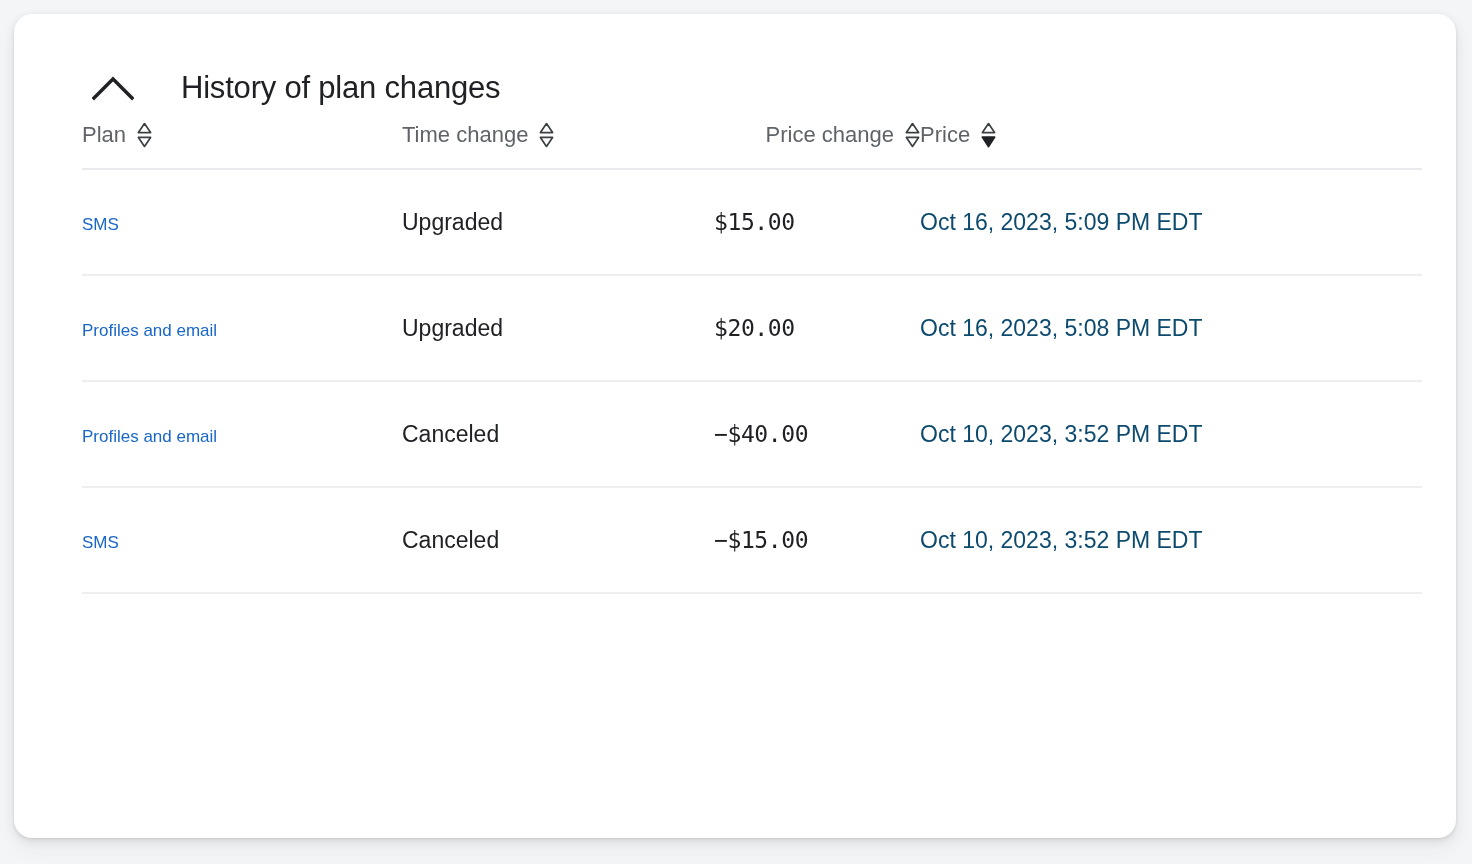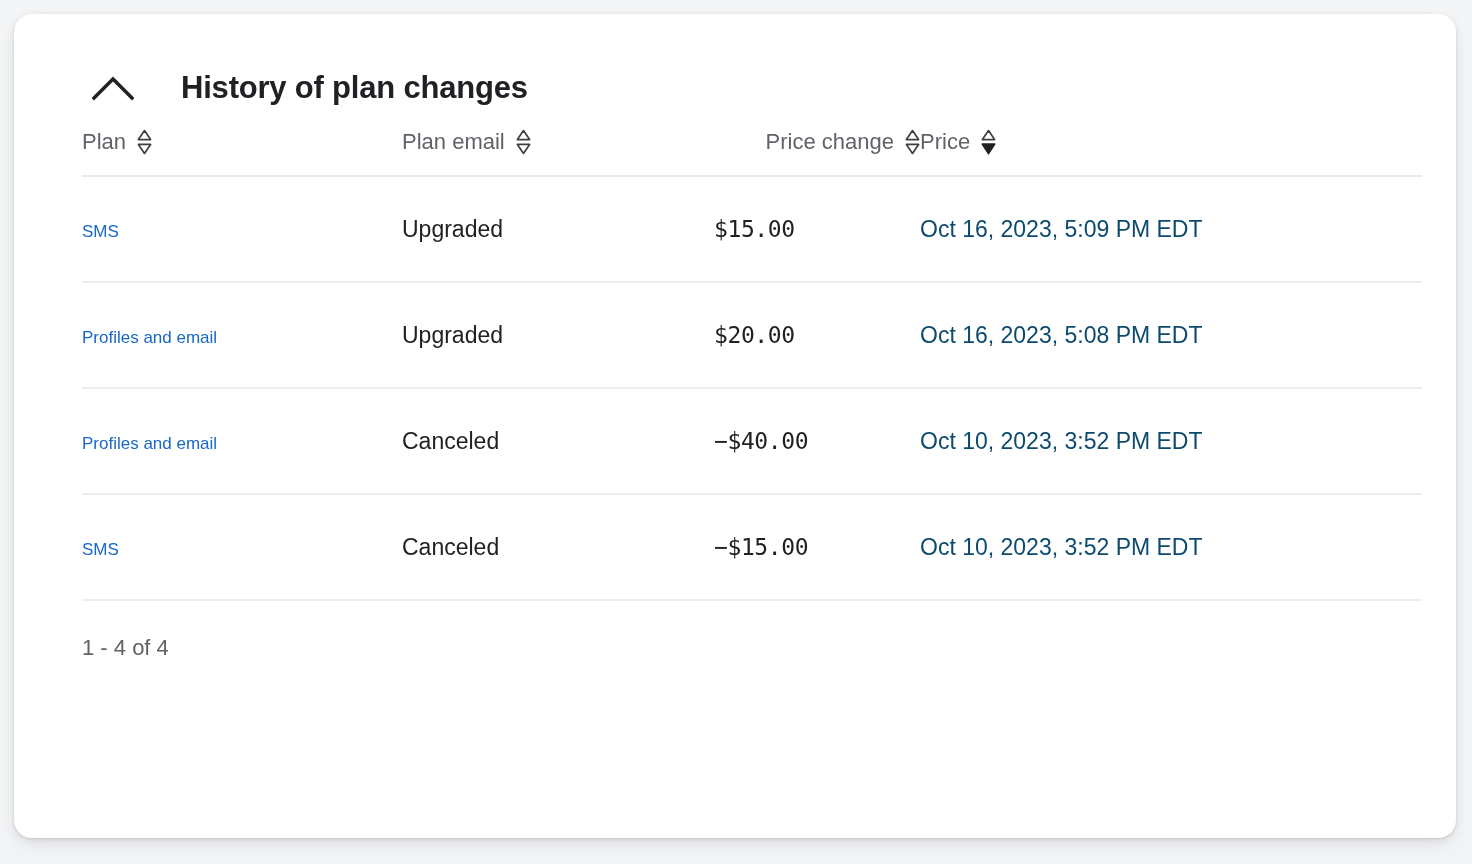--- a/index.html
+++ b/index.html
@@ -47,30 +47,30 @@
     background: none;
     border: none;
     padding: 0;
     cursor: pointer;
     flex: none;
   }
   .collapse-btn svg { display: block; }
   .card-title {
     margin: 0 0 0 46px;
     font-size: 31px;
-    font-weight: bold;
+    font-weight: normal;
     color: #202124;
     letter-spacing: -0.2px;
     white-space: nowrap;
   }
 
   
   .table-wrap {
     padding: 0 64px 0 68px;
-    margin-top: 29px;
+    margin-top: 22px;
   }
   table.history {
     width: 1340px;
     border-collapse: collapse;
     table-layout: fixed;
   }
   table.history th {
     text-align: left;
     font-weight: normal;
     font-size: 22px;
@@ -176,21 +176,21 @@
               <span class="sort-icon">
                 <svg width="15" height="26" viewBox="0 0 15 26" aria-hidden="true">
                   <path d="M7.5 1.6 L13.6 10.6 L1.4 10.6 Z" fill="none" stroke="#3c4043" stroke-width="1.7" stroke-linejoin="round"></path>
                   <path d="M7.5 24.4 L13.6 15.4 L1.4 15.4 Z" fill="none" stroke="#3c4043" stroke-width="1.7" stroke-linejoin="round"></path>
                 </svg>
               </span>
             </div>
           </th>
           <th>
             <div class="th-inner">
-              <span>Plan email</span>
+              <span>Time change</span>
               <span class="sort-icon">
                 <svg width="15" height="26" viewBox="0 0 15 26" aria-hidden="true">
                   <path d="M7.5 1.6 L13.6 10.6 L1.4 10.6 Z" fill="none" stroke="#3c4043" stroke-width="1.7" stroke-linejoin="round"></path>
                   <path d="M7.5 24.4 L13.6 15.4 L1.4 15.4 Z" fill="none" stroke="#3c4043" stroke-width="1.7" stroke-linejoin="round"></path>
                 </svg>
               </span>
             </div>
           </th>
           <th>
             <div class="th-inner right">
@@ -261,16 +261,15 @@
           <td>
             <span class="price">−$15.00</span>
           </td>
           <td>
             <span class="time">Oct 10, 2023, 3:52 PM EDT</span>
           </td>
         </tr>
       </tbody>
     </table>
 
-    <div class="pagination">1 - 4 of 4</div>
   </div>
 
 </div>
 
 </body></html>

